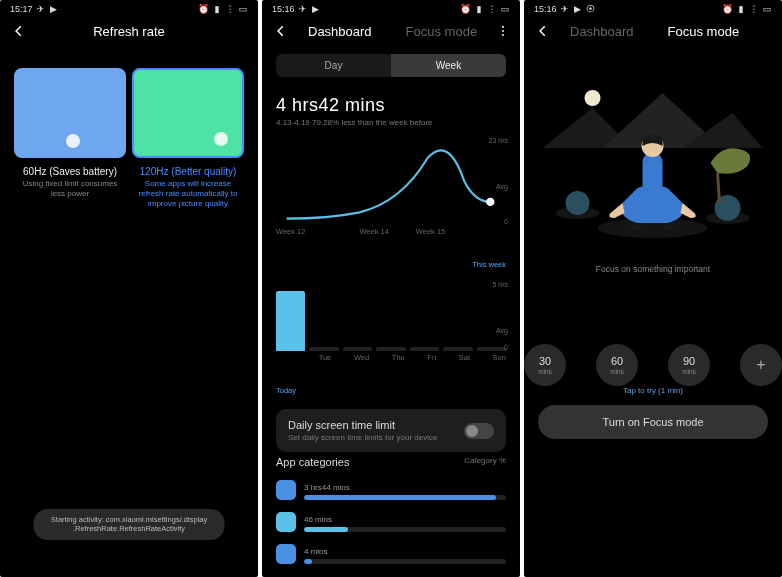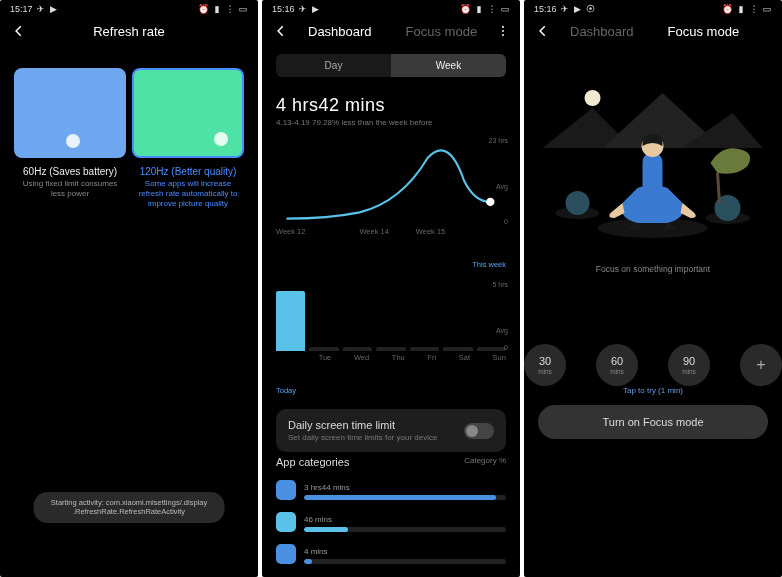--- a/index.html
+++ b/index.html
@@ -22,21 +22,21 @@
   .thumb { width: 100%; aspect-ratio: 1.25; border-radius: 8px; position: relative; margin-bottom: 8px; }
   .thumb.blue { background: #6ea6ef; }
   .thumb.green { background: #4ee2a6; border: 2px solid #4a8cff; }
   .thumb .dot { position: absolute; width: 14px; height: 14px; border-radius: 50%; background: rgba(255,255,255,0.85); bottom: 10px; }
   .thumb.blue .dot { left: 46%; }
   .thumb.green .dot { right: 14px; }
   .opt-title { font-size: 10px; color: #eee; }
   .opt-title.hl { color: #4a8cff; }
   .opt-desc { font-size: 8px; color: #888; line-height: 1.3; padding: 2px 2px 0; }
   .opt-desc.hl { color: #4a8cff; }
-  .toast { position: absolute; bottom: 54px; left: 50%; transform: translateX(-50%); background: #2a2a2a; color: #bbb; font-size: 7.5px; padding: 6px 10px; border-radius: 14px; text-align: center; width: 74%; line-height: 1.3; }
+  .toast { position: absolute; bottom: 37px; left: 50%; transform: translateX(-50%); background: #2a2a2a; color: #bbb; font-size: 7.5px; padding: 6px 10px; border-radius: 14px; text-align: center; width: 74%; line-height: 1.3; }
   
   .seg { display: flex; margin: 8px 14px 0; background: #1a1a1a; border-radius: 6px; overflow: hidden; }
   .seg div { flex: 1; text-align: center; font-size: 10px; padding: 6px 0; color: #aaa; }
   .seg .sel { background: #3a3a3a; color: #eee; }
   .stat-big { padding: 18px 14px 2px; font-size: 18px; font-weight: 300; letter-spacing: .5px; }
   .stat-sub { padding: 0 14px; font-size: 8px; color: #777; }
   .chart { margin: 10px 14px 2px; height: 88px; position: relative; }
   .chart svg { width: 100%; height: 100%; }
   .chart-labels { display: flex; justify-content: space-between; padding: 0 14px; font-size: 7.5px; color: #666; }
   .chart-labels span.hl { color: #5aa3f0; margin-top: 33px; }

